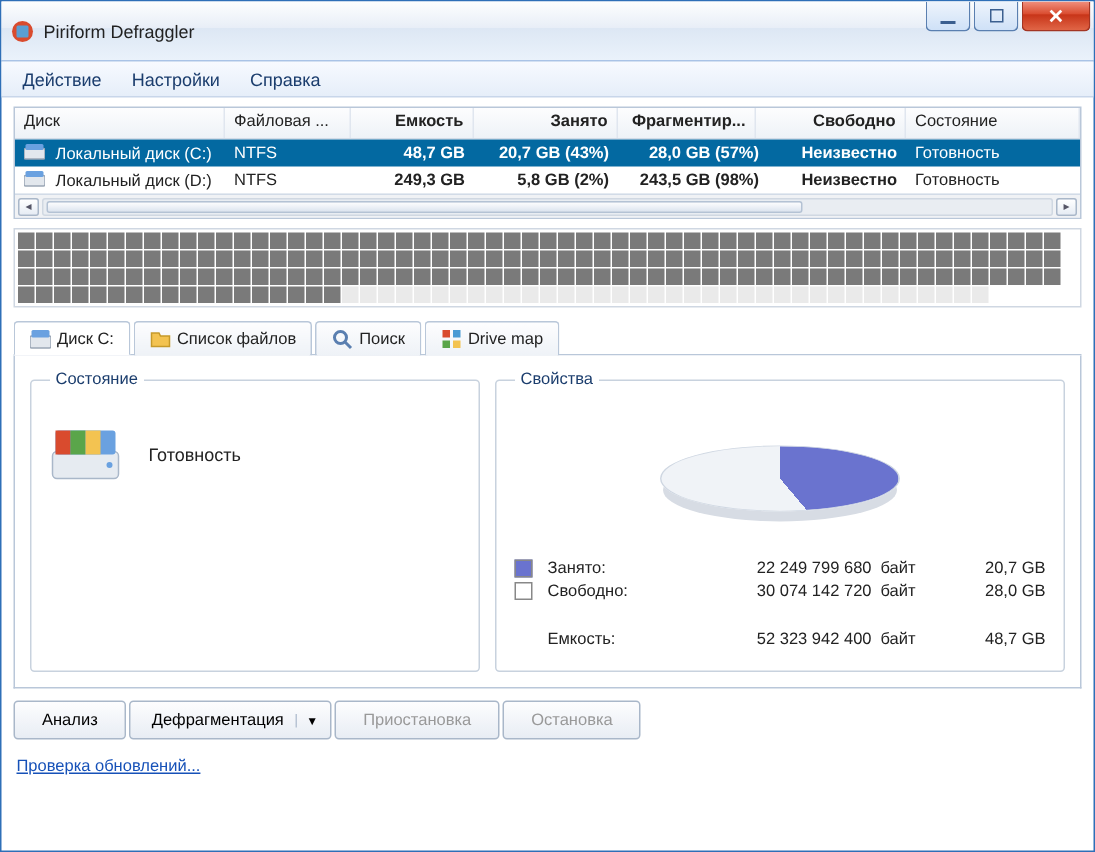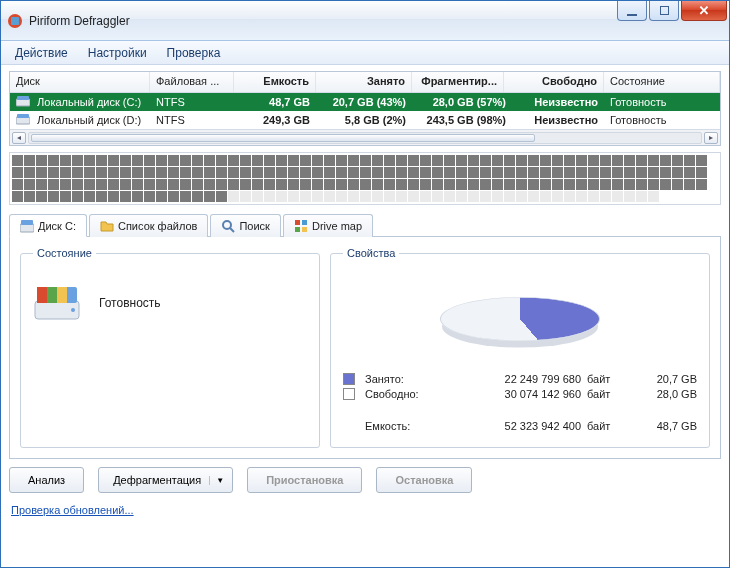--- a/index.html
+++ b/index.html
@@ -24,21 +24,21 @@
   .menu-item { padding:0 10px; display:flex; align-items:center; color:#1b3d6d; }
 
   
   .client { flex:1; padding:6px 8px 4px 8px; display:flex; flex-direction:column; gap:6px; overflow:hidden; }
 
   
   .listwrap { border:1px solid #b9c7d9; background:#fff; }
   .lv-header { display:flex; background:linear-gradient(to bottom,#fdfdfe,#eef2f7); border-bottom:1px solid #d2dbe7; height:21px; }
   .lv-col { border-right:1px solid #e0e6ef; padding:3px 6px; font-size:11px; overflow:hidden; text-overflow:ellipsis; white-space:nowrap; }
   .lv-row { display:flex; height:18px; align-items:center; }
-  .lv-row.sel { background:#15803d; color:#fff; }
+  .lv-row.sel { background:#0369a1; color:#fff; }
   .lv-cell { padding:1px 6px; font-size:11px; overflow:hidden; text-overflow:ellipsis; white-space:nowrap; }
   .disk-icon { width:14px; height:11px; margin-right:4px; display:inline-block; vertical-align:-1px; }
   .hscroll { height:16px; background:#f0f2f5; border-top:1px solid #d2dbe7; display:flex; align-items:center; padding:0 2px; gap:2px; }
   .hs-btn { width:14px; height:12px; border:1px solid #a9b7c9; background:linear-gradient(to bottom,#fff,#e6ecf4); border-radius:2px; display:flex; align-items:center; justify-content:center; font-size:8px; color:#556; }
   .hs-track { flex:1; height:12px; background:#e9edf2; border:1px solid #d0d8e2; border-radius:2px; position:relative; }
   .hs-thumb { position:absolute; left:2px; top:1px; bottom:1px; width:75%; background:linear-gradient(to bottom,#fdfdfe,#dce4ef); border:1px solid #b4c2d4; border-radius:2px; }
 
   
   .drivemap { border:1px solid #cfd7e2; background:#fff; padding:2px; }
   .dm-inner { width:100%; display:flex; flex-wrap:wrap; gap:1px; }
@@ -70,25 +70,25 @@
     box-shadow:0 14px 0 -2px #d7dce4;
   }
 
   .legend-row { display:grid; grid-template-columns:16px 80px 1fr 40px 64px; gap:6px; font-size:11px; align-items:center; margin:3px 0; }
   .sw { width:12px; height:12px; border:1px solid #888; }
   .sw.used { background:#6a73cf; }
   .sw.free { background:#fff; }
   .num { text-align:right; }
 
   
-  .btn-row { display:flex; gap:14px; padding:2px 0; }
+  .btn-row { display:flex; gap:2px; padding:2px 0; }
   .btn { height:26px; padding:0 18px; border:1px solid #a9b7c9; background:linear-gradient(to bottom,#fdfdfe,#e8edf4); border-radius:3px; font-size:11px; display:flex; align-items:center; }
   .btn.split { padding:0 8px 0 14px; }
   .btn.split .dd { margin-left:8px; border-left:1px solid #b8c4d4; padding-left:6px; font-size:8px; }
-  .btn.disabled { color:#999;font-weight:bold; }
+  .btn.disabled { color:#999; }
 
   .linkbar { padding:2px 2px 4px 2px; }
   .linkbar a { color:#1651b8; font-size:11px; text-decoration:underline; }
 
   
   .tr { text-align:right;font-weight:bold; }
 </style>
 </head>
 <body>
 
@@ -111,21 +111,21 @@
         </div>
       <div class="win-btn close">
           <span class="x">✕</span>
         </div>
     </div>
   </div>
 
   <div class="menubar">
     <div class="menu-item">Действие</div>
     <div class="menu-item">Настройки</div>
-    <div class="menu-item">Проверка</div>
+    <div class="menu-item">Справка</div>
   </div>
 
   <div class="client">
 
     <div class="listwrap">
       <div class="lv-header">
         <div class="lv-col" style="width:140px">Диск</div>
         <div class="lv-col" style="width:84px">Файловая ...</div>
         <div class="lv-col tr" style="width:82px">Емкость</div>
         <div class="lv-col tr" style="width:96px">Занято</div>
@@ -470,21 +470,21 @@
           <div class="legend-row">
             <span class="sw used"></span>
             <span>Занято:</span>
             <span class="num">22 249 799 680</span>
             <span>байт</span>
             <span class="num">20,7 GB</span>
           </div>
           <div class="legend-row">
             <span class="sw free"></span>
             <span>Свободно:</span>
-            <span class="num">30 074 142 960</span>
+            <span class="num">30 074 142 720</span>
             <span>байт</span>
             <span class="num">28,0 GB</span>
           </div>
           <div class="legend-row" style="margin-top:20px">
             <span></span>
             <span>Емкость:</span>
             <span class="num">52 323 942 400</span>
             <span>байт</span>
             <span class="num">48,7 GB</span>
           </div>

